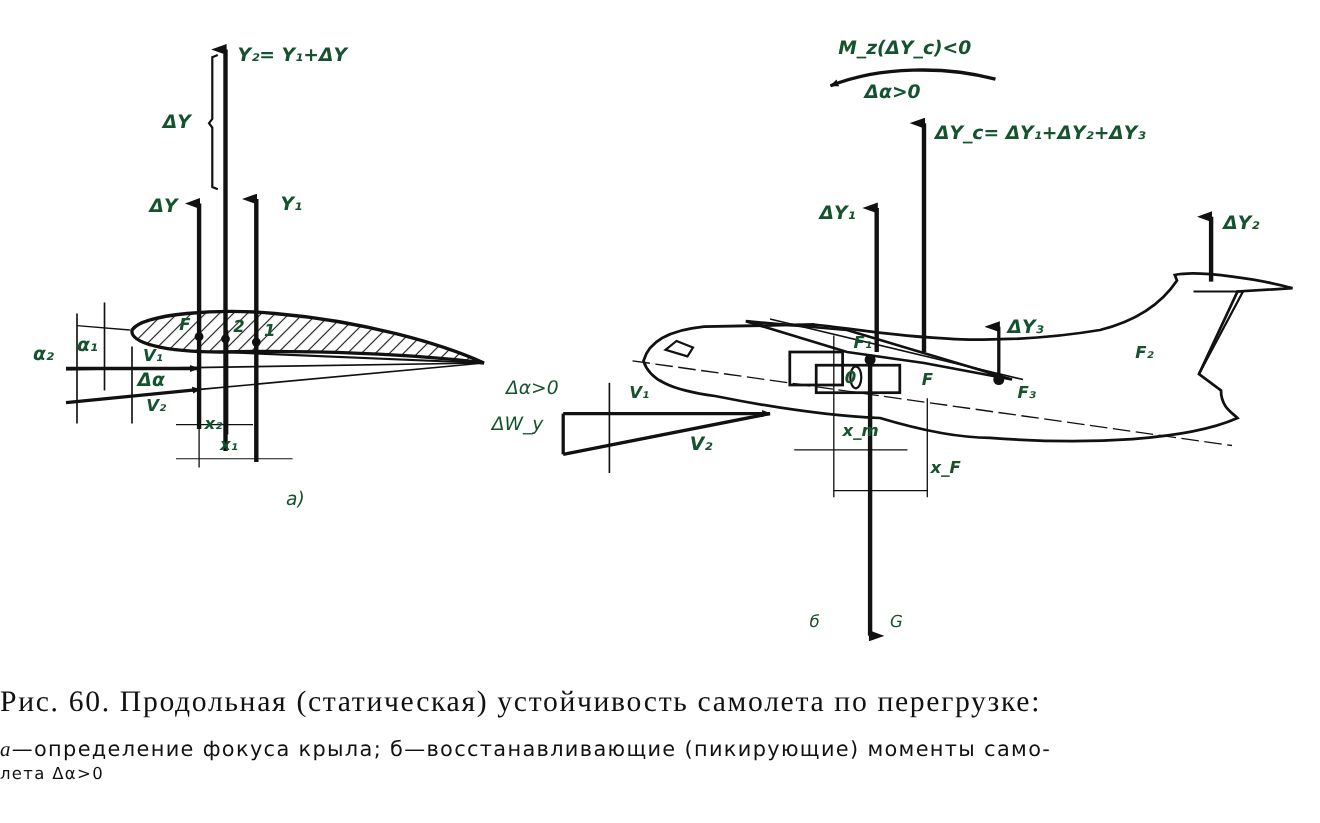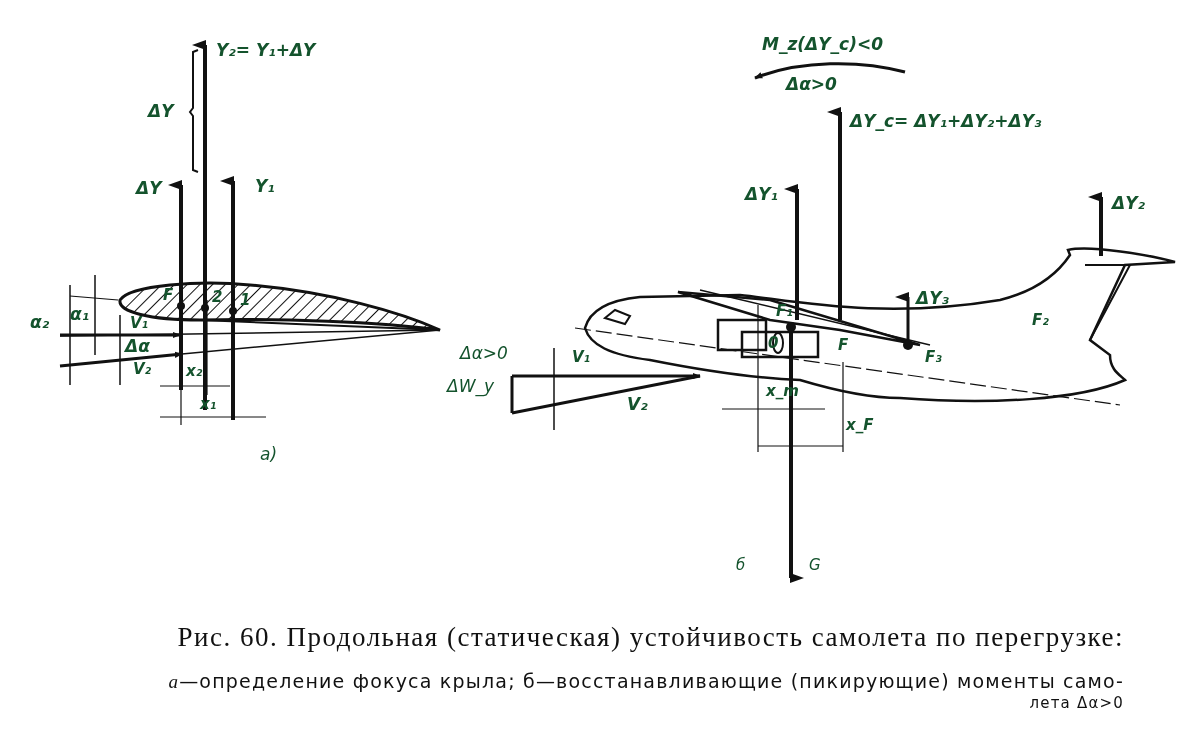--- a/index.html
+++ b/index.html
@@ -1,20 +1,20 @@
 <!DOCTYPE html>
 <html><head>
 <meta charset="utf-8">
 <style>
   html, body { margin:0; padding:0; background:#ffffff; }
   body { width:1200px; height:748px; position:relative; overflow:hidden; font-family:"DejaVu Sans", sans-serif; color:#111; }
   svg.fig { position:absolute; left:0; top:0; width:1200px; height:610px; }
   .lbl { position:absolute; font-family:"DejaVu Sans", sans-serif; font-weight:bold; font-style:italic; font-size:17px; color:#14532d; white-space:nowrap; line-height:1; }
   .lbl.sm { font-size:15px; }
-  .caption { position:absolute; left:0; width:1124px; text-align:right; font-family:"Liberation Serif", serif; color:#111; white-space:nowrap; }
+  .caption { position:absolute; left:0; width:1124px; text-align:left; font-family:"Liberation Serif", serif; color:#111; white-space:nowrap; }
   .cap1 { top:622px; font-size:27px; letter-spacing:1.5px; }
   .cap2 { top:670px; font-size:19px; letter-spacing:1.2px; font-family:"DejaVu Sans", sans-serif; }
   .cap3 { top:694px; font-size:15px; letter-spacing:1.2px; font-family:"DejaVu Sans", sans-serif; }
   .cap2 i { font-family:"Liberation Serif", serif; }
 </style>
 </head>
 <body>
 
 <svg class="fig" viewBox="0 0 1200 610" xmlns="http://www.w3.org/2000/svg">
   <defs>
@@ -107,21 +107,21 @@
 <div class="lbl" style="left:136px;top:180px;">ΔY</div>
 <div class="lbl" style="left:255px;top:178px;">Y₁</div>
 <div class="lbl sm" style="left:163px;top:288px;">F</div>
 <div class="lbl sm" style="left:212px;top:290px;">2</div>
 <div class="lbl sm" style="left:240px;top:293px;">1</div>
 <div class="lbl" style="left:30px;top:314px;text-align:right;">α₂</div>
 <div class="lbl" style="left:70px;top:306px;">α₁</div>
 <div class="lbl sm" style="left:130px;top:316px;">V₁</div>
 <div class="lbl" style="left:125px;top:338px;">Δα</div>
 <div class="lbl sm" style="left:133px;top:362px;">V₂</div>
-<div class="lbl sm" style="left:186px;top:364px;font-style:italic;">x₂</div>
+<div class="lbl sm" style="left:186px;top:378px;font-style:italic;">x₂</div>
 <div class="lbl sm" style="left:200px;top:397px;">x₁</div>
 <div class="lbl" style="left:260px;top:446px;font-weight:normal;">a)</div>
 
 <div class="lbl" style="left:762px;top:36px;">M_z(ΔY_c)&lt;0</div>
 <div class="lbl" style="left:786px;top:76px;">Δα&gt;0</div>
 <div class="lbl" style="left:850px;top:113px;">ΔY_c= ΔY₁+ΔY₂+ΔY₃</div>
 <div class="lbl" style="left:745px;top:186px;">ΔY₁</div>
 <div class="lbl" style="left:1112px;top:195px;">ΔY₂</div>
 <div class="lbl" style="left:916px;top:290px;text-align:center;">ΔY₃</div>
 <div class="lbl sm" style="left:776px;top:304px;">F₁</div>

